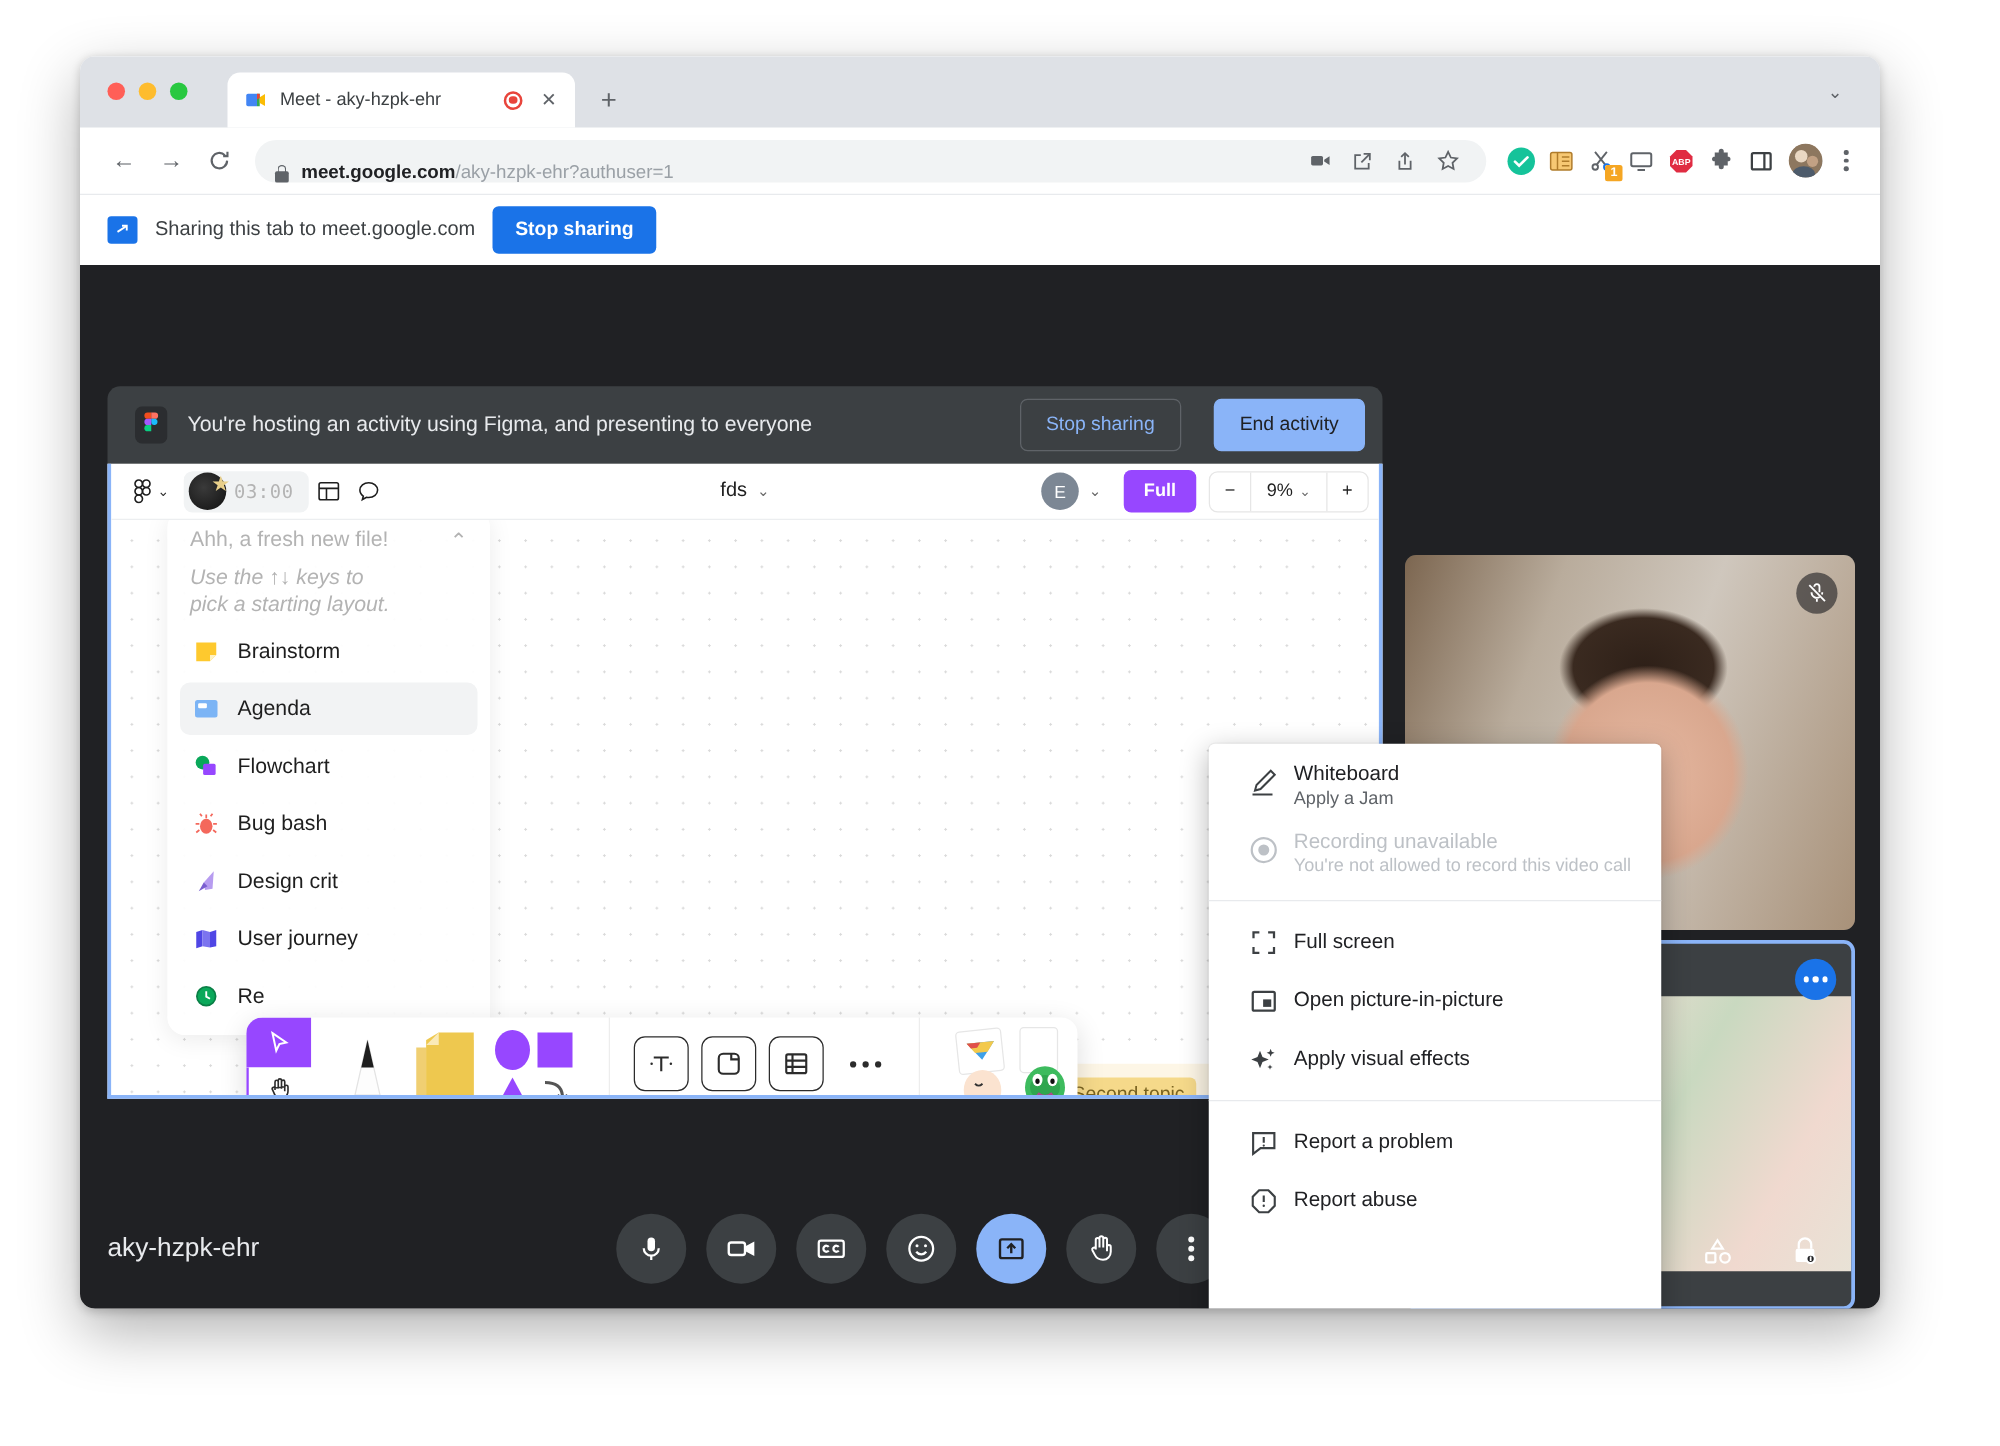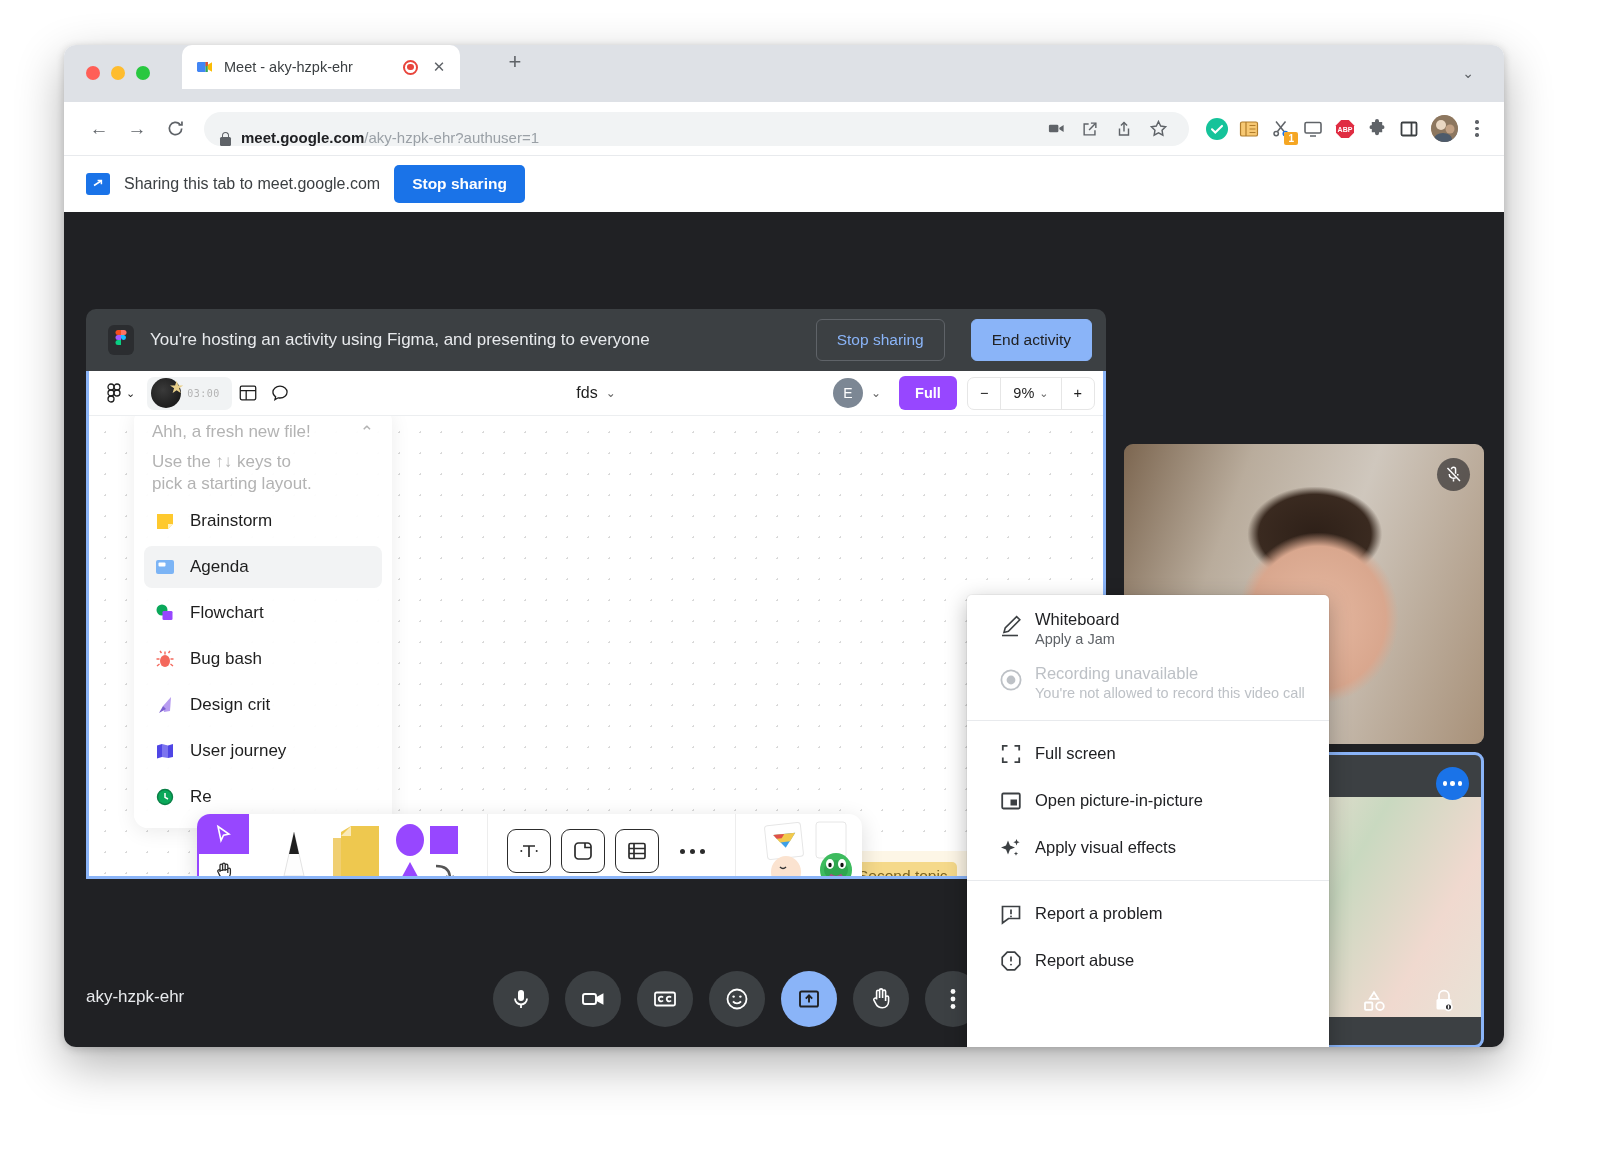--- a/index.html
+++ b/index.html
@@ -13,21 +13,21 @@
   
   .browser{
     position:absolute; left:64px; top:45px; width:1440px; height:1002px;
     border-radius:12px; overflow:hidden; background:#ffffff;
     box-shadow:0 18px 48px rgba(0,0,0,.30), 0 2px 8px rgba(0,0,0,.18);
   }
 
   
   .tabstrip{
     position:relative; height:57px; background:#dee1e6;
-    display:flex; padding-left:18px;gap:28px;
+    display:flex; align-items:flex-end; padding-left:18px;
   }
   .traffic{ position:absolute; left:22px; top:21px; display:flex; gap:11px; }
   .dot{ width:14px; height:14px; border-radius:50%; }
   .dot.r{ background:#ff5f57; } .dot.y{ background:#febc2e; } .dot.g{ background:#28c840; }
 
   .tab{
     margin-left:100px; height:44px; width:278px; background:#fff;
     border-radius:10px 10px 0 0; display:flex; align-items:center;
     padding:0 10px 0 14px; gap:10px; position:relative;
   }
@@ -115,21 +115,21 @@
   }
   .fbtn{ height:32px; min-width:32px; display:flex;align-items:center;justify-content:center;
          color:#1e1e1e; font-size:14px; padding:0 6px; gap:5px;}
   .timer-pill{
     display:flex;align-items:center;gap:6px;background:#f1f3f4;border-radius:7px;
     height:33px; padding:0 12px 0 4px; margin-left:6px;
   }
   .timer-badge{ width:30px;height:30px;border-radius:50%;
     background:radial-gradient(circle at 40% 40%,#3a3a3a,#111); position:relative; flex:0 0 30px;}
   .timer-star{ position:absolute; right:-3px; top:1px; font-size:17px; color:#e8cf8a; line-height:1;}
-  .timer-text{ font-family:"DejaVu Sans Mono", monospace; font-size:10px; color:#b3b3b3; letter-spacing:.5px;}
+  .timer-text{ font-family:"DejaVu Sans Mono", monospace; font-size:15px; color:#b3b3b3; letter-spacing:.5px;}
   .file-name{ position:absolute; left:50%; transform:translateX(-50%); display:flex;align-items:center;gap:8px;
               font-size:16px; color:#1e1e1e; }
   .topbar-right{ margin-left:auto; display:flex; align-items:center; gap:0px; }
   .ava-e{ width:30px;height:30px;border-radius:50%;background:#7c8794;color:#fff;
           display:flex;align-items:center;justify-content:center;font-size:14px;}
   .share-btn{ background:#9747ff; color:#fff; border:none; border-radius:6px; font-family:inherit;
               font-size:14.5px; font-weight:700; padding:9px 16px; margin-left:10px; }
   .zoom-group{ display:flex;align-items:center; border:1px solid #e6e6e6; border-radius:7px; margin-left:10px; height:33px;}
   .zoom-group > div{ padding:0 12px; font-size:14.5px; color:#1e1e1e; display:flex;align-items:center;gap:5px;height:100%;}
   .zoom-group > div + div{ border-left:1px solid #e6e6e6; }
@@ -137,21 +137,21 @@
   
   .canvas{ position:relative; height:463px; background:#fff;
     background-image:radial-gradient(#d9d9d9 1px, transparent 1px);
     background-size:21px 21px; background-position:6px 6px; overflow:hidden; }
   .layout-panel{
     position:absolute; left:45px; top:-8px; width:258px; height:420px;
     background:rgba(255,255,255,.94); border-radius:14px;
     box-shadow:0 4px 20px rgba(0,0,0,.08); padding:14px 10px 0 10px;
   }
   .lp-head{ font-size:17px;color:#b3b3b3; padding:0 8px; display:flex; justify-content:space-between;}
-  .lp-sub{ font-size:17px; color:#b3b3b3; padding:8px 8px 0; line-height:1.32; }
+  .lp-sub{ font-size:17px; color:#b3b3b3; padding:8px 8px 0; line-height:1.32;font-style:italic; }
   .lp-item{ display:flex;align-items:center;gap:14px;height:42px;padding:0 10px;border-radius:8px;
             font-size:17px;color:#1e1e1e; margin-top:4px;}
   .lp-item.active{ background:#f2f3f4; }
   .lp-ico{ width:22px;height:22px;flex:0 0 22px;position:relative;}
 
   .board-label{ position:absolute; left:455px; top:418px; font-family:"Liberation Serif", serif;
                 font-style:italic; font-size:12px; color:#9aa0a6; }
   .cols{ position:absolute; left:447px; top:435px; display:flex; gap:7px; }
   .col{ width:141px; height:106px; border-radius:3px; position:relative; }
   .col .chip{ position:absolute; left:17px; top:11px; padding:5px 9px; border-radius:5px;
@@ -188,21 +188,21 @@
       radial-gradient(ellipse 36% 46% at 54% 58%, #e5b8a1 0%, #d9a78e 52%, rgba(0,0,0,0) 62%),
       radial-gradient(ellipse 26% 22% at 53% 30%, #2e2018 0%, #3a2a20 60%, rgba(0,0,0,0) 72%),
       linear-gradient(110deg,#7c6650 0%, #b9ac9c 28%, #cfc7bd 55%, #a89179 100%); }
   .vid2{ position:absolute; inset:0; background:
       radial-gradient(ellipse 30% 40% at 30% 62%, #e8c3a6 0%, #dcae8d 55%, rgba(0,0,0,0) 66%),
       radial-gradient(ellipse 22% 20% at 29% 36%, #6b5742 0%, #5a4734 60%, rgba(0,0,0,0) 74%),
       linear-gradient(120deg,#eceae2 0%, #e7ddd0 35%, #c9d9c0 55%, #f0d9cf 80%, #e8e2d6 100%); }
 
   
   .meetbar{ position:absolute; left:0; bottom:0; width:100%; height:96px; }
-  .meet-code{ position:absolute; left:22px; top:36px; color:#e8eaed; font-size:17px; }
+  .meet-code{ position:absolute; left:22px; top:36px; color:#e8eaed; font-size:21px; }
   .ctrl-center{ position:absolute; left:50%; transform:translateX(-50%); top:20px;
                 display:flex; align-items:center; gap:16px; }
   .cbtn{ width:56px;height:56px;border-radius:50%;background:#3c4043;
          display:flex;align-items:center;justify-content:center;}
   .cbtn.active{ background:#8ab4f8; }
   .cbtn.hangup{ width:78px;height:56px;border-radius:28px;background:#ea4335; }
   .ctrl-right{ position:absolute; right:36px; top:26px; display:flex; align-items:center; gap:22px;}
   .rbtn{ width:48px;height:48px;border-radius:50%;display:flex;align-items:center;justify-content:center;position:relative;}
   .badge{ position:absolute; right:-6px; top:-16px; min-width:24px;height:24px;border-radius:12px;
           background:#5f6368; color:#fff; font-size:13.5px; display:flex;align-items:center;justify-content:center;padding:0 6px;}

